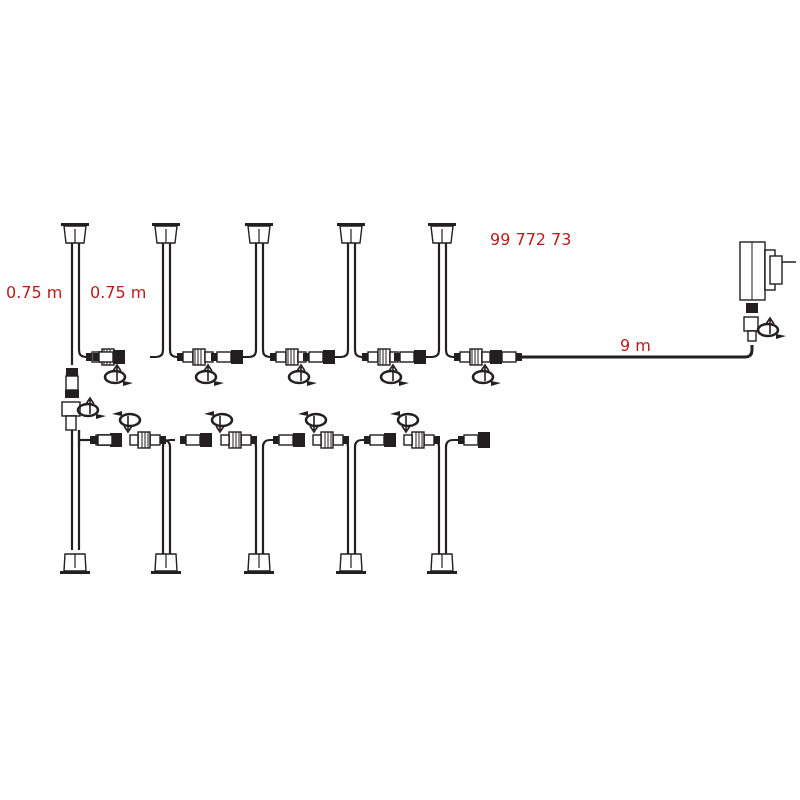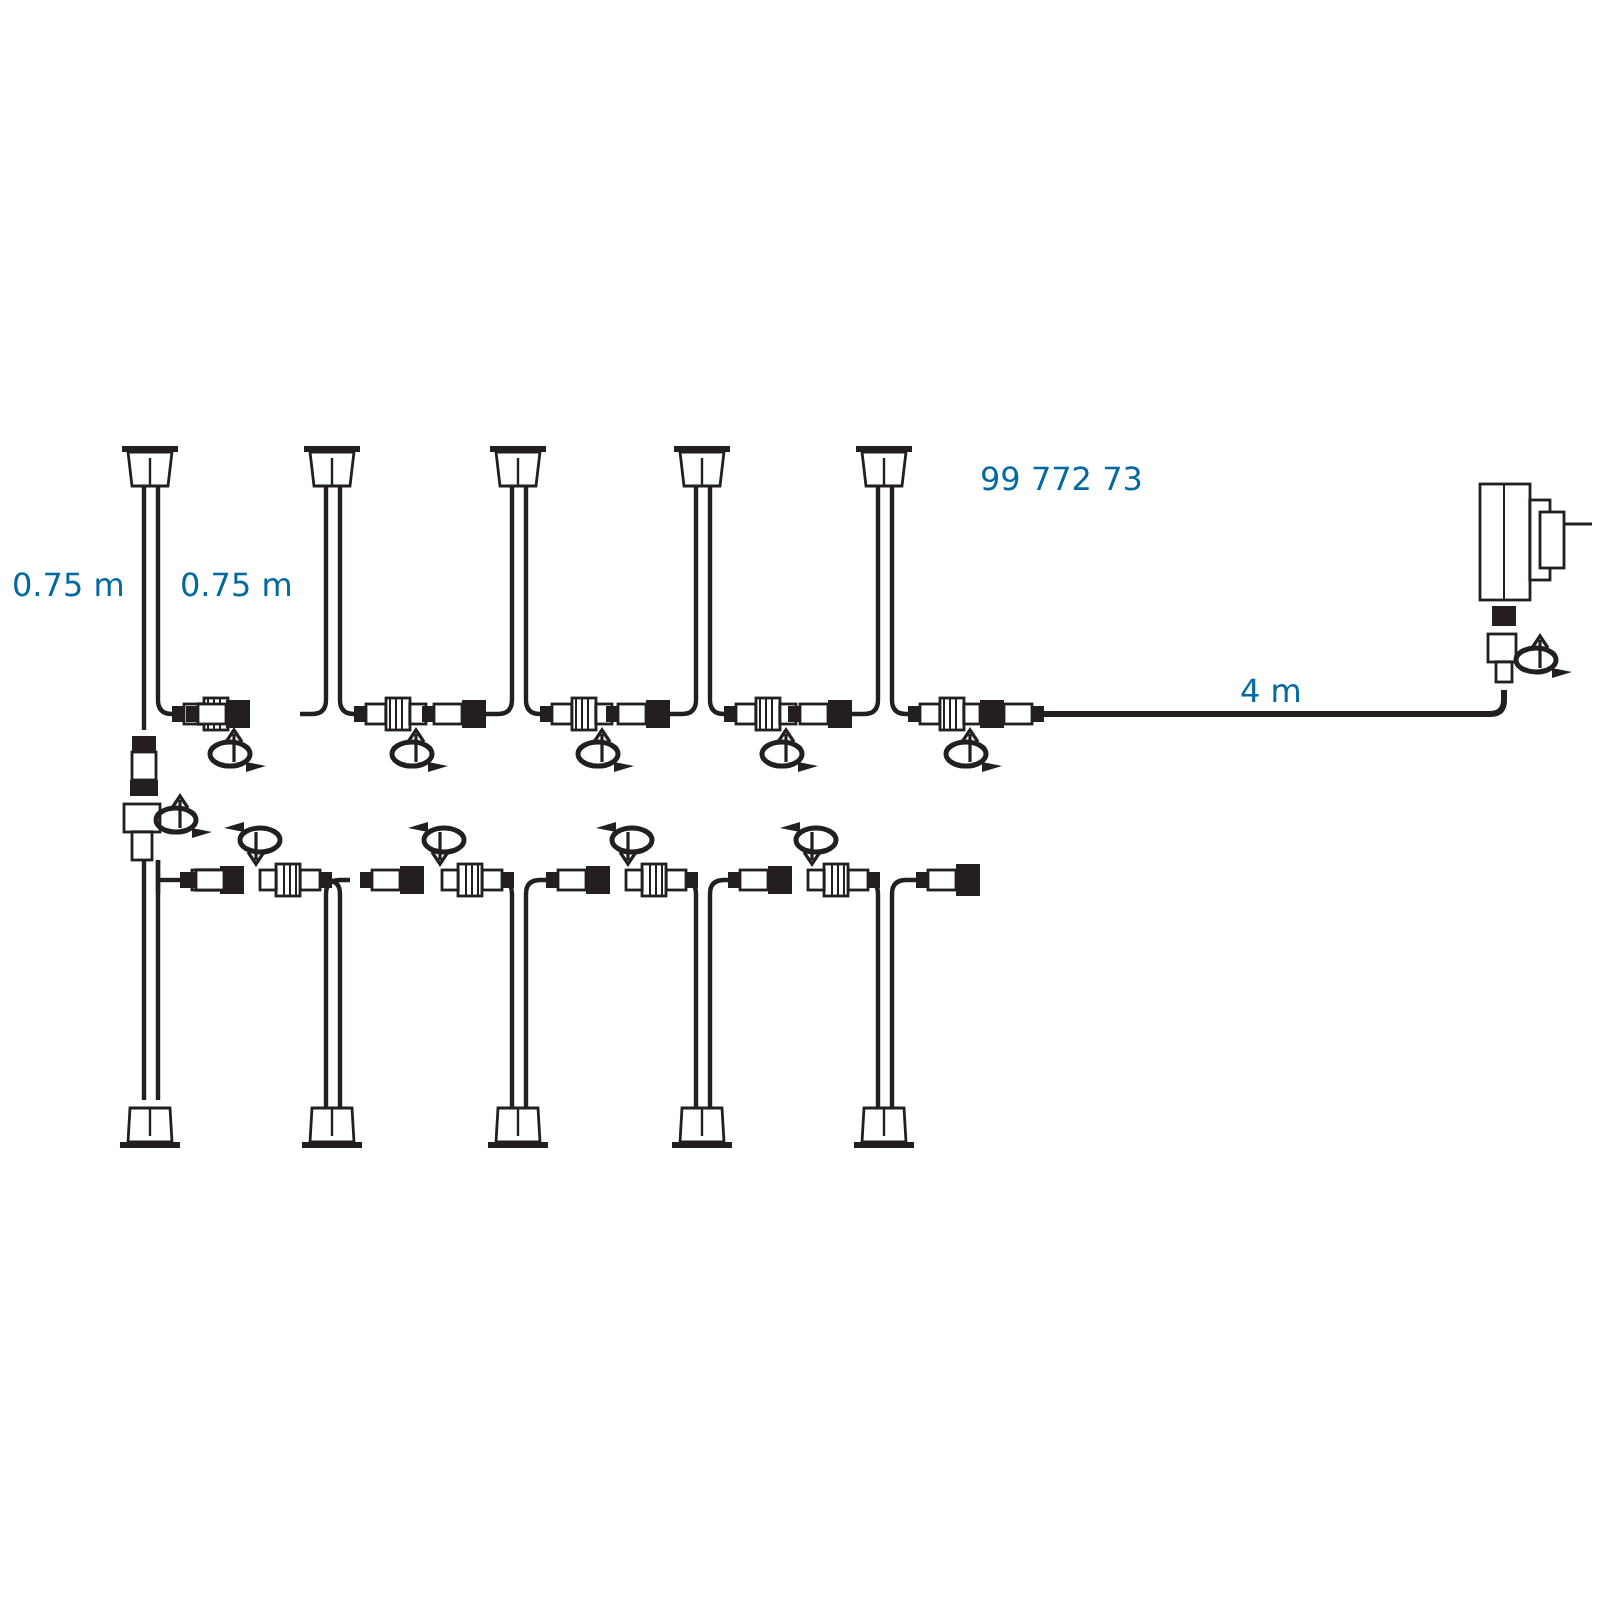--- a/index.html
+++ b/index.html
@@ -1,30 +1,30 @@
 <!DOCTYPE html>
 <html><head>
 <meta charset="utf-8">
 <style>
   html, body { margin: 0; padding: 0; background: #ffffff; }
   body { width: 800px; height: 800px; position: relative; overflow: hidden; font-family: "DejaVu Sans", "Liberation Sans", sans-serif; }
   svg { position: absolute; left: 0; top: 0; }
-  .label { position: absolute; font-size: 16px; color: #0369a1; white-space: nowrap; }
+  .label { position: absolute; font-size: 16px; color: #b91c1c; white-space: nowrap; }
   .cable { fill: none; stroke: #231f20; stroke-width: 2.2; }
   .cable-thick { fill: none; stroke: #231f20; stroke-width: 3; }
   .outline { fill: #ffffff; stroke: #231f20; stroke-width: 1.4; }
   .dark { fill: #231f20; }
 </style>
 </head>
 <body>
 
 <div class="label" style="left:490px; top:230px;">99 772 73</div>
 <div class="label" style="left:6px; top:283px;">0.75 m</div>
 <div class="label" style="left:90px; top:283px;">0.75 m</div>
-<div class="label" style="left:620px; top:336px;">4 m</div>
+<div class="label" style="left:620px; top:336px;">9 m</div>
 
 <svg width="800" height="800" viewBox="0 0 800 800">
   <defs>
 
     <g id="lampTop">
       <rect x="-14" y="-2" width="28" height="3" class="dark"></rect>
       <path d="M-11 1 L11 1 L9 18 L-9 18 Z" class="outline"></path>
       <line x1="0" y1="4" x2="0" y2="18" stroke="#231f20" stroke-width="1.2"></line>
     </g>
 

